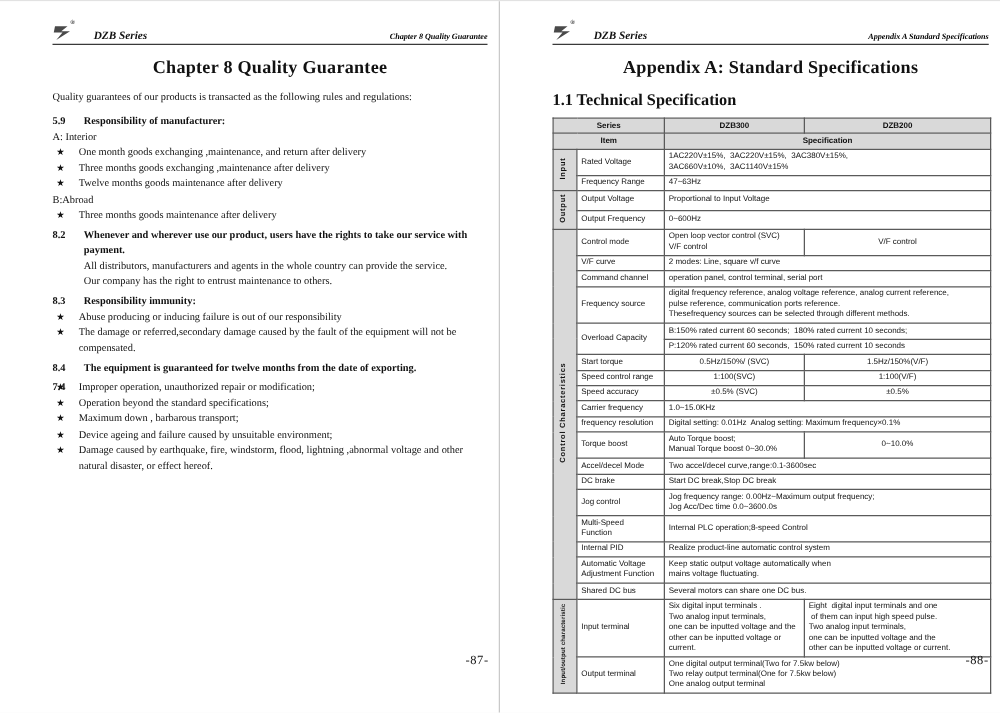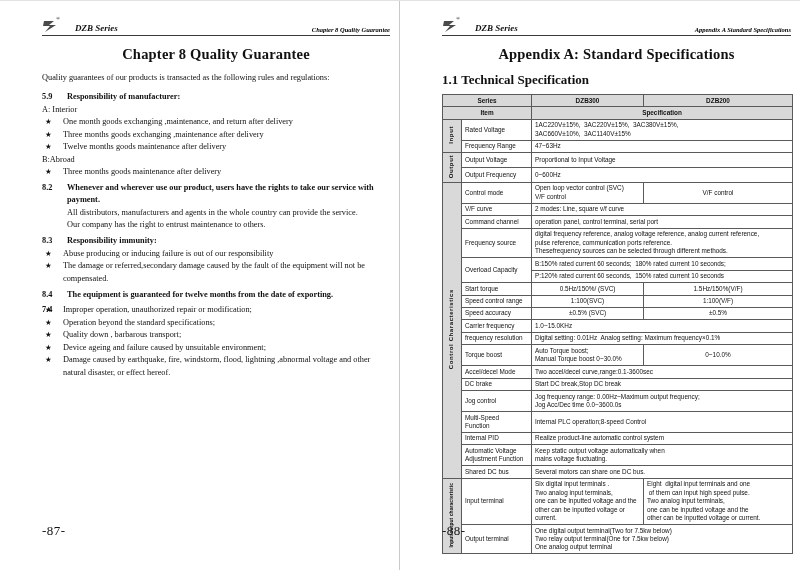--- a/index.html
+++ b/index.html
@@ -65,21 +65,21 @@
     display:inline-block;font-weight:bold;font-size:6px;letter-spacing:0.6px;
     max-height:100%;
   }
   .vtext.vsmall{font-size:4.9px;letter-spacing:0.1px;}
   td.icell{text-align:left;}
   td.scell.center{text-align:center;}
   td.scell.left, td.scell.full{text-align:left;}
 
   .page-num{
     position:absolute;top:522px;left:42px;width:349px;
-    text-align:left;font-size:13px;letter-spacing:0.5px;
+    text-align:right;font-size:10px;letter-spacing:0.5px;
   }
 </style>
 </head>
 <body>
 
 <div class="sheet">
 
   <div class="page left">
     <div class="pg-header">
       <div class="brand">
@@ -109,21 +109,21 @@
           <div class="blk heading"><span class="num">8.2</span><span>Whenever and wherever use our product, users have the rights to take our service with payment.</span></div>
           <div class="blk indent">All distributors, manufacturers and agents in the whole country can provide the service.</div>
           <div class="blk indent">Our company has the right to entrust maintenance to others.</div>
           <div class="blk heading"><span class="num">8.3</span><span>Responsibility immunity:</span></div>
           <div class="blk star"><span class="star">★</span><span>Abuse producing or inducing failure is out of our responsibility</span></div>
           <div class="blk star"><span class="star">★</span><span>The damage or referred,secondary damage caused by the fault of the equipment will not be compensated.</span></div>
           <div class="blk heading"><span class="num">8.4</span><span>The equipment is guaranteed for twelve months from the date of exporting.</span></div>
           <div class="blk heading"><span class="num">7.4</span></div>
           <div class="blk star"><span class="star">★</span><span>Improper operation,  unauthorized repair or modification;</span></div>
           <div class="blk star"><span class="star">★</span><span>Operation beyond the standard specifications;</span></div>
-          <div class="blk star"><span class="star">★</span><span>Quality down , barbarous transport;</span></div>
+          <div class="blk star"><span class="star">★</span><span>Maximum down , barbarous transport;</span></div>
           <div class="blk star"><span class="star">★</span><span>Device ageing and failure caused by unsuitable environment;</span></div>
           <div class="blk star"><span class="star">★</span><span>Damage caused by earthquake, fire, windstorm, flood, lightning ,abnormal voltage and other natural disaster, or effect hereof.</span></div>
         </div>
     </div>
 
     <div class="page-num">-87-</div>
   </div>
 
   <div class="page right">
     <div class="pg-header">

